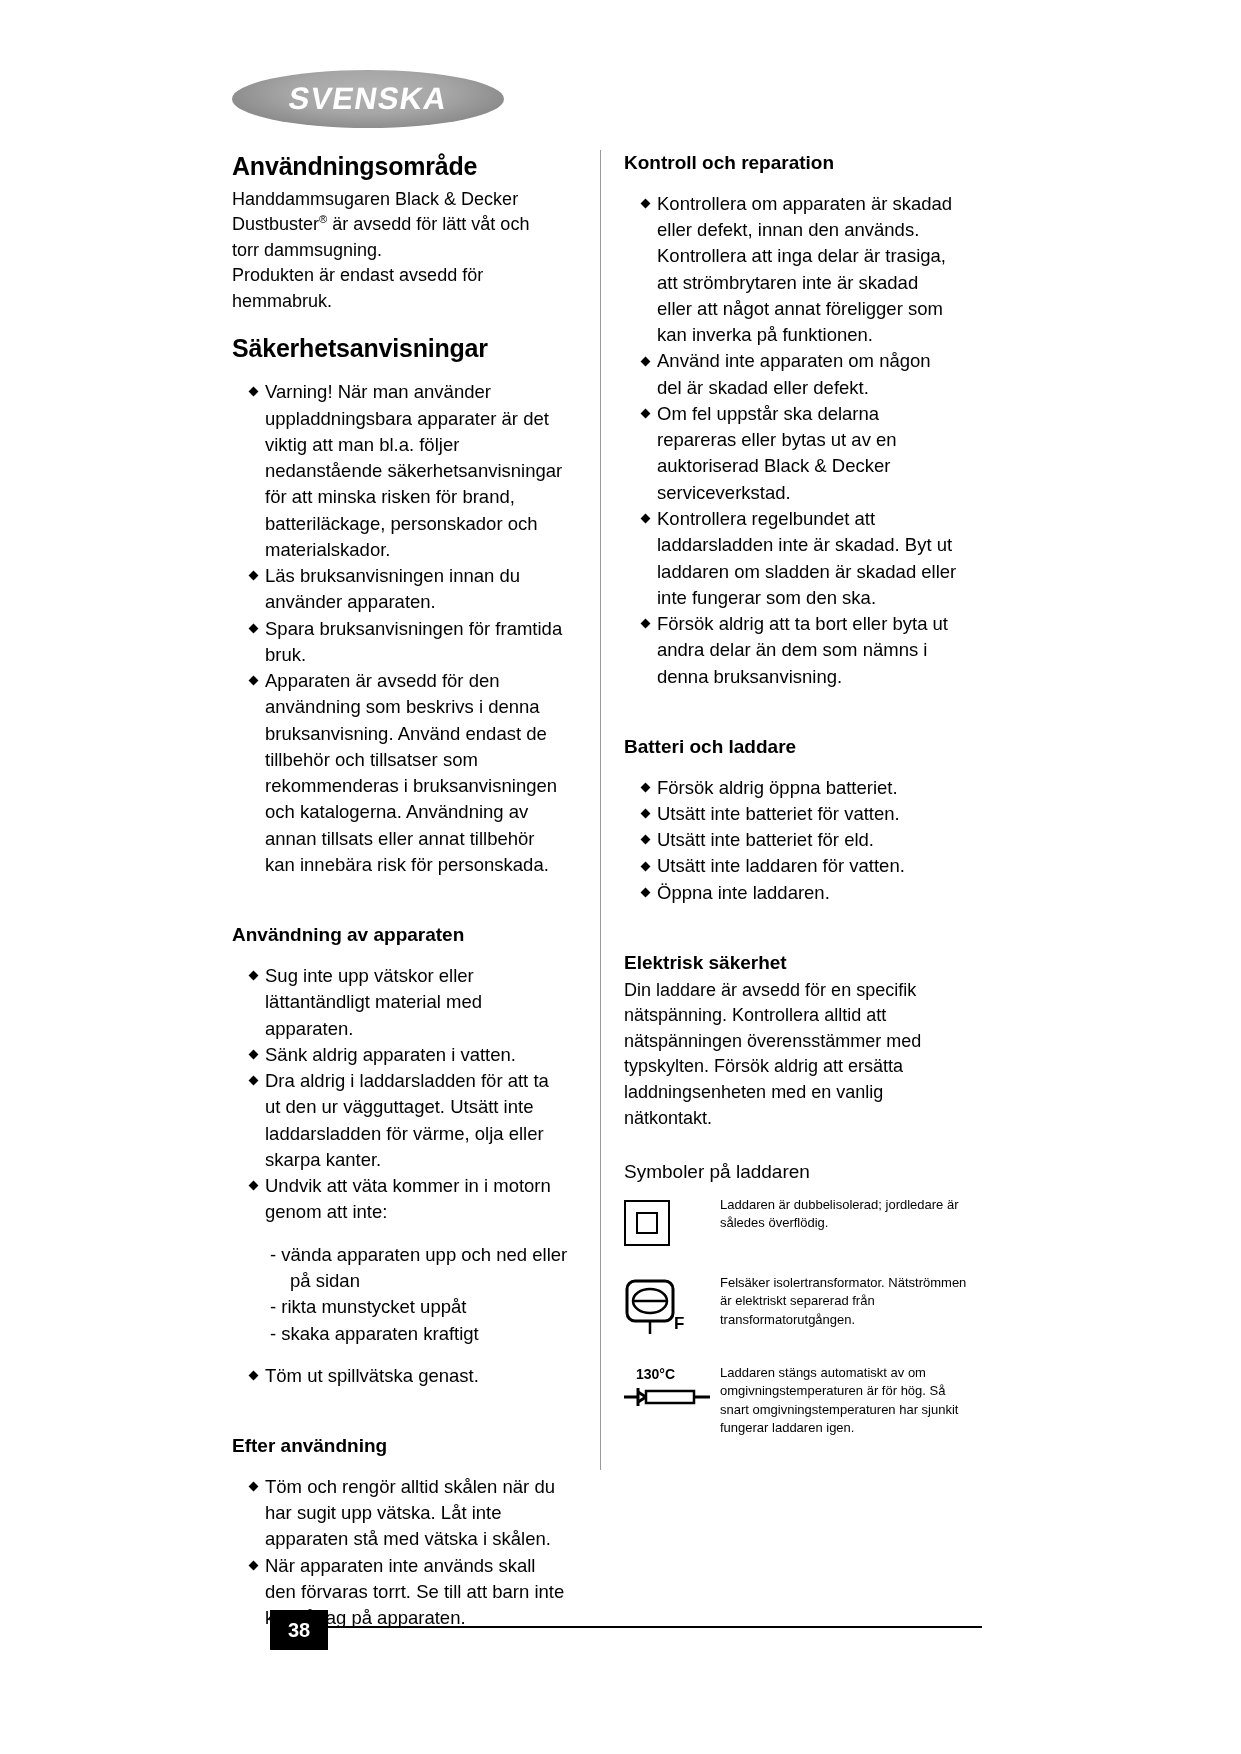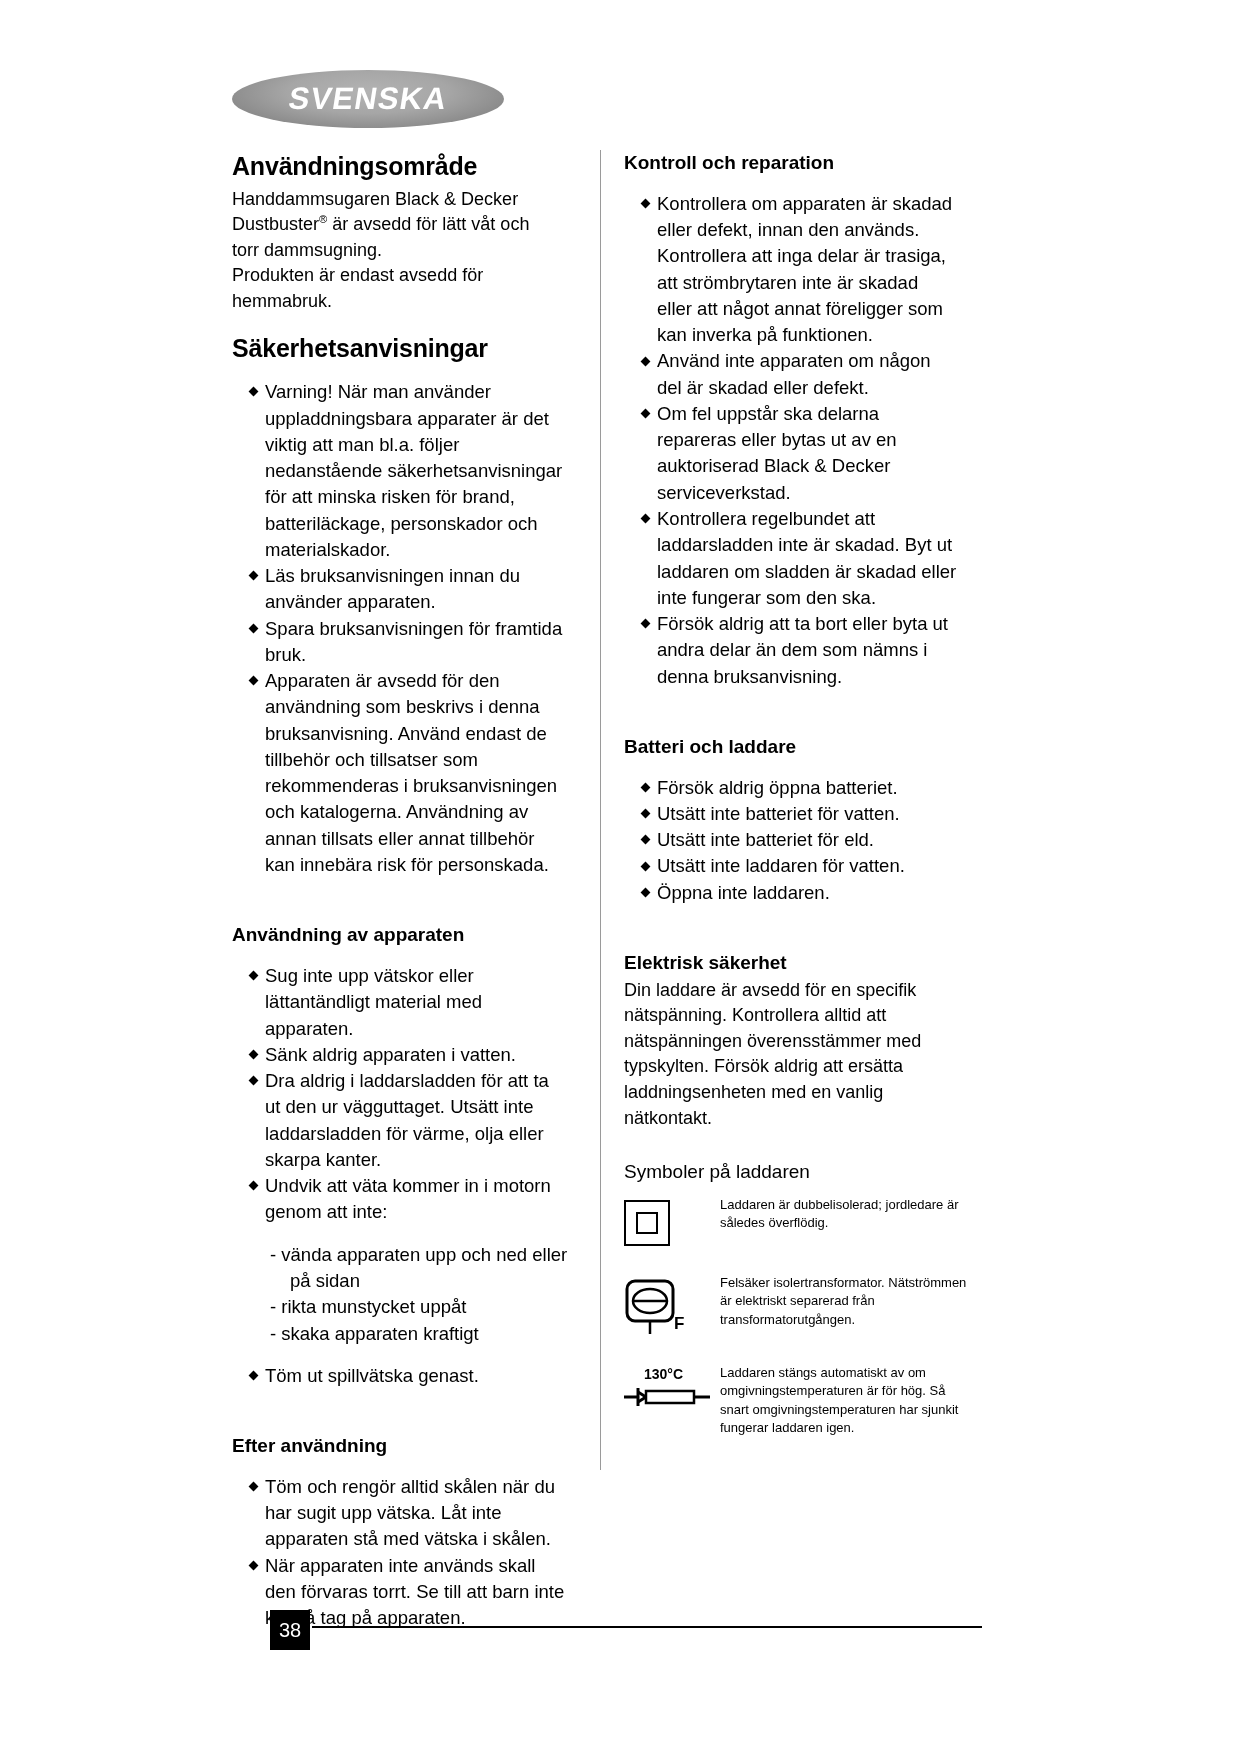--- a/index.html
+++ b/index.html
@@ -209,29 +209,29 @@
     left: 80px;
     top: 16px;
     width: 670px;
     height: 2px;
     background: #000;
   }
   .footer .pagebox {
     position: absolute;
     left: 38px;
     top: 0;
-    width: 40px;
+    width: 58px;
     height: 40px;
     background: #000;
     color: #fff;
     display: flex;
     align-items: center;
     justify-content: center;
     font-size: 20px;
-    font-weight: normal;
+    font-weight: bold;
   }
 </style>
 </head>
 <body>
 
 <div class="page">
 
   <div class="band-left"></div>
   <div class="band-right"></div>
 
@@ -342,21 +342,21 @@
           </div>
         </div>
         <div class="symtext">Felsäker isolertransformator. Nätströmmen är elektriskt separerad från transformatorutgången.</div>
       </div>
 
       <div style="height:10px"></div>
 
       <div class="symrow">
         <div class="symbox">
           <div style="position:relative;width:90px;height:46px;">
-            <div style="position:absolute;left:20px;top:-2px;font-size:14px;font-weight:bold;">130°C</div>
+            <div style="position:absolute;left:12px;top:-2px;font-size:14px;font-weight:bold;">130°C</div>
             <svg width="90" height="36" viewBox="0 0 90 36" style="position:absolute;left:0;top:18px;">
               <line x1="0" y1="11" x2="14" y2="11" stroke="#000" stroke-width="3"></line>
               <line x1="14" y1="2" x2="14" y2="20" stroke="#000" stroke-width="3"></line>
               <line x1="14" y1="6" x2="22" y2="11" stroke="#000" stroke-width="3"></line>
               <line x1="14" y1="16" x2="22" y2="11" stroke="#000" stroke-width="3"></line>
               <rect x="22" y="5" width="48" height="12" fill="#ffffff" stroke="#000" stroke-width="2.5"></rect>
               <line x1="70" y1="11" x2="86" y2="11" stroke="#000" stroke-width="3"></line>
             </svg>
           </div>
         </div>

